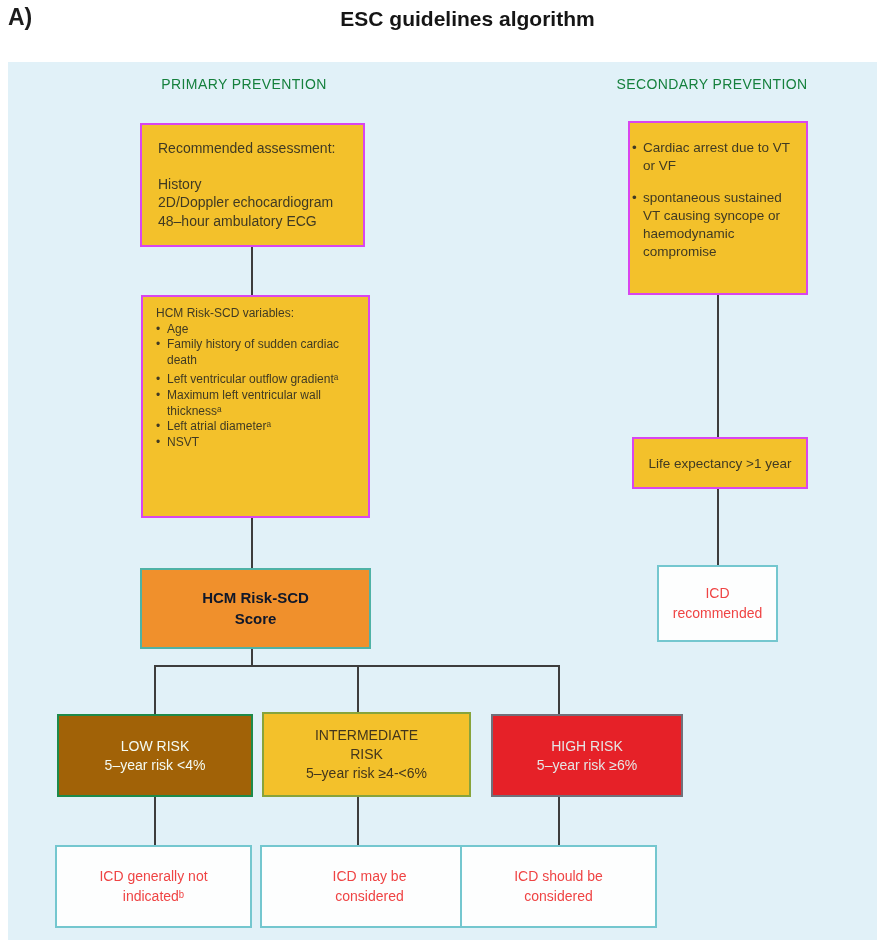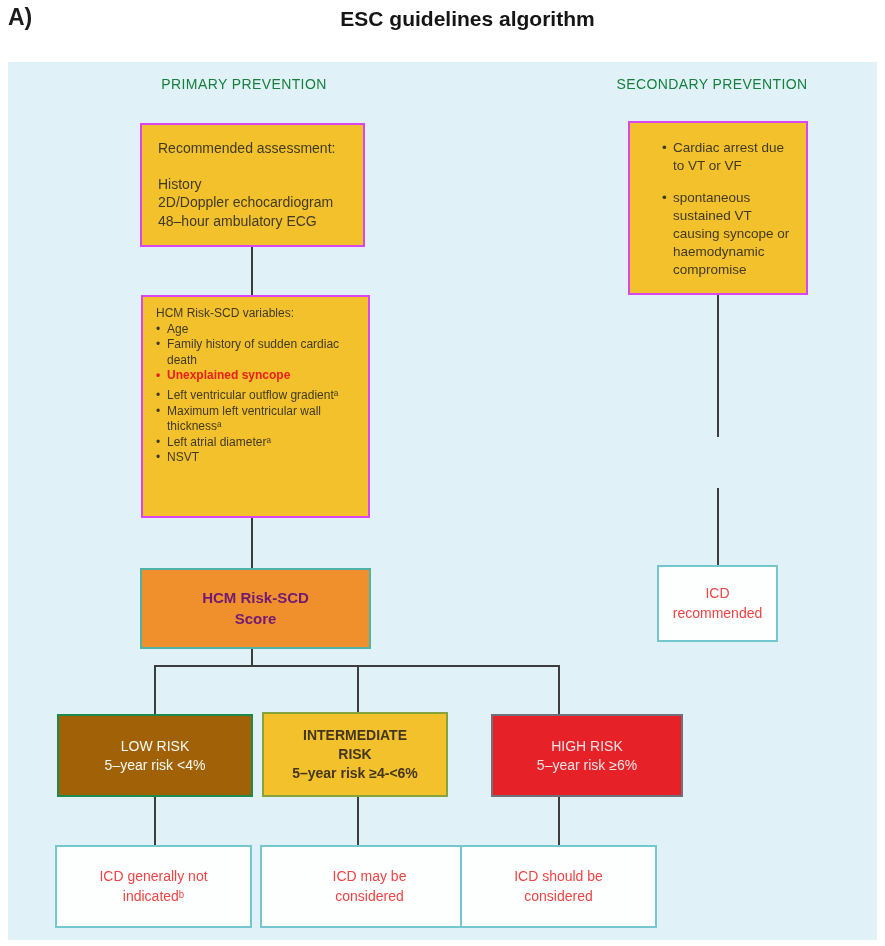--- a/index.html
+++ b/index.html
@@ -10,50 +10,50 @@
   }
   .fig-label { position:absolute; left:8px; top:4px; font-size:23px; font-weight:bold; color:#1c1c1c; }
   .fig-title { position:absolute; left:50px; right:0; top:7px; text-align:center; font-size:21px; font-weight:bold; color:#151515; }
   .panel { position:absolute; left:8px; top:62px; width:869px; height:878px; background:#E1F1F8; }
   .col-header { position:absolute; top:60px; width:240px; text-align:center; font-size:14px; font-weight:normal; color:#15803d; letter-spacing:0.4px;margin-top:16px; }
   .hdr-primary { left:124px; }
   .hdr-secondary { left:592px; }
 
   .box { position:absolute; box-sizing:border-box; }
   .yellow { background:#F3C12B; border:2px solid #d946ef; color:#403a23; }
-  .orange { background:#F0902C; border:2px solid #4FB2A6; color:#701a75; }
+  .orange { background:#F0902C; border:2px solid #4FB2A6; color:#0f172a; }
   .whitebox { background:#FDFEFE; border:2px solid #74C7CF; color:#ef4444; }
   .green-risk { background:#a16207; border:2px solid #1d8a4a; color:#f4fbf4; }
   .int-risk { background:#F3C12B; border:2px solid #87A43C; color:#43361c; }
   .red-risk { background:#E62128; border:2px solid #71707a; color:#e5e5e5;margin-left:28px; }
   .center { display:flex; flex-direction:column; justify-content:center; align-items:center; text-align:center; }
 
   .assessment { left:140px; top:123px; width:225px; height:124px; padding:14px 10px 8px 16px; font-size:14px; line-height:1.3; }
   .assessment .heading { margin-bottom:18px; }
 
   .variables { left:141px; top:295px; width:229px; height:223px; padding:9px 6px 6px 13px; font-size:12px; line-height:1.3; }
   .bullet { position:relative; padding-left:11px; }
   .bullet::before { content:"\2022"; position:absolute; left:0; top:0; }
   .bullet.gap { margin-top:4px; }
   .bullet.highlight { color:#E8201B; font-weight:bold; }
   .bullet.highlight::before { color:#E8201B; }
 
   .score { left:140px; top:568px; width:231px; height:81px; font-size:15px; font-weight:600; line-height:1.35; }
 
   .risk { font-size:14px; line-height:1.35; }
   .low-risk { left:57px; top:714px; width:196px; height:83px; }
-  .intermediate-risk { left:262px; top:712px; width:186px; height:85px;font-weight:bold; }
+  .intermediate-risk { left:262px; top:712px; width:209px; height:85px; }
   .high-risk { left:463px; top:714px; width:192px; height:83px; }
 
   .outcome { font-size:14px; line-height:1.4; }
   .outcome-low { left:55px; top:845px; width:197px; height:83px; }
   .outcome-int { left:260px; top:845px; width:219px; height:83px; }
   .outcome-high { left:460px; top:845px; width:197px; height:83px; }
 
-  .secondary-criteria { left:628px; top:121px; width:180px; height:174px; padding:16px 8px 8px 32px; font-size:13.5px; line-height:1.33; }
+  .secondary-criteria { left:628px; top:121px; width:180px; height:174px; padding:16px 8px 8px 2px; font-size:13.5px; line-height:1.33; }
   .secondary-criteria .bullet + .bullet { margin-top:14px; }
 
   .life-exp { left:632px; top:437px; width:176px; height:52px; font-size:13.5px; }
   .icd-rec { left:657px; top:565px; width:121px; height:77px; font-size:14px; line-height:1.4; }
 
   .vline { position:absolute; width:2px; background:#3d3d3d; }
   .hline { position:absolute; height:2px; background:#3d3d3d; }
 </style>
 </head>
 <body>
@@ -85,21 +85,20 @@
     <div class="heading">Recommended assessment:</div>
     <div>History</div>
     <div>2D/Doppler echocardiogram</div>
     <div>48–hour ambulatory ECG</div>
   </div>
 
   <div class="box yellow variables">
     <div>HCM Risk-SCD variables:</div>
     <div class="bullet">Age</div>
     <div class="bullet">Family history of sudden cardiac death</div>
-    <div class="bullet highlight">Unexplained syncope</div>
     <div class="bullet gap">Left ventricular outflow gradientᵃ</div>
     <div class="bullet">Maximum left ventricular wall thicknessᵃ</div>
     <div class="bullet">Left atrial diameterᵃ</div>
     <div class="bullet">NSVT</div>
   </div>
 
   <div class="box orange score center">
     <div>HCM Risk-SCD</div>
     <div>Score</div>
   </div>
@@ -133,19 +132,22 @@
   <div class="box whitebox outcome outcome-high center">
     <div>ICD should be</div>
     <div>considered</div>
   </div>
 
   <div class="box yellow secondary-criteria">
     <div class="bullet">Cardiac arrest due to VT or VF</div>
     <div class="bullet">spontaneous sustained VT causing syncope or haemodynamic compromise</div>
   </div>
 
+  <div class="box yellow life-exp center">
+    <div>Life expectancy &gt;1 year</div>
+  </div>
 
   <div class="box whitebox icd-rec center">
     <div>ICD</div>
     <div>recommended</div>
   </div>
 
 </div>
 
 </body></html>

